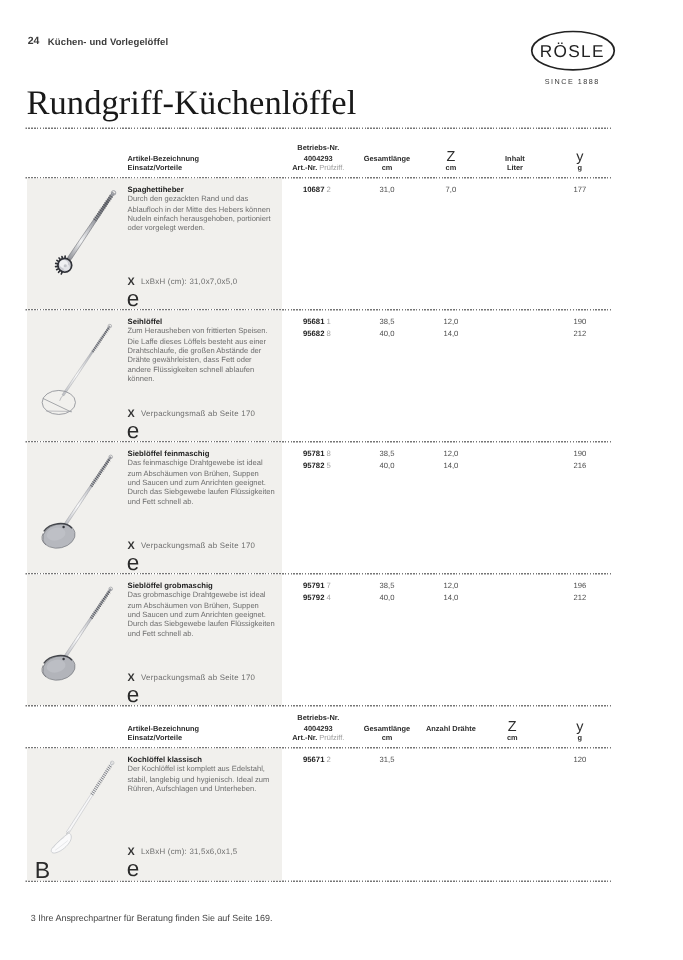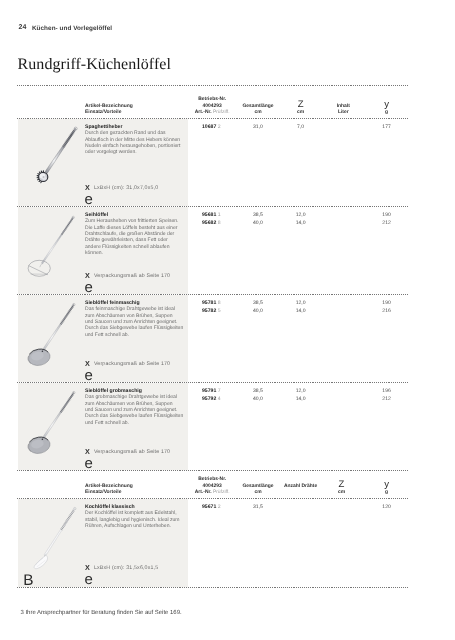--- a/index.html
+++ b/index.html
@@ -3,21 +3,21 @@
 <meta charset="utf-8">
 <title>Catalog page</title>
 <style>
 html,body{margin:0;padding:0;background:#fff;}
 body{width:455px;height:640px;font-family:"Liberation Sans",sans-serif;-webkit-font-smoothing:antialiased;text-rendering:geometricPrecision;}
 .page{position:relative;width:455px;height:640px;overflow:hidden;background:#fff;}
 *{-webkit-font-smoothing:antialiased;-moz-osx-font-smoothing:grayscale;}
 .abs{position:absolute;}
 .pagenum{left:18.5px;top:24.1px;font-size:7.0px;font-weight:bold;color:#3b3b3b;}
 .headcat{left:31.9px;top:24.6px;font-size:6.35px;font-weight:bold;color:#3b3b3b;letter-spacing:.07px;}
-.title{left:17.6px;top:55.8px;font-family:"Liberation Serif",serif;font-size:16px;color:#191919;letter-spacing:.05px;}
+.title{left:17.6px;top:55.8px;font-family:"Liberation Serif",serif;font-size:23px;color:#191919;letter-spacing:.05px;}
 .logo{left:351.5px;top:14.8px;width:84px;height:46px;}
 .rule{position:absolute;left:17px;width:391px;height:1px;
   background-image:repeating-linear-gradient(to right,#767676 0 1px,rgba(0,0,0,0) 1px 1.9px);}
 .greyblk{position:absolute;left:17.8px;width:170.4px;background:#f1f0ed;}
 .colhdr{position:absolute;font-size:4.95px;font-weight:bold;color:#2e2e2e;line-height:6.2px;white-space:nowrap;}
 .lt{font-weight:normal;color:#9b9b9b;}
 .ptitle{position:absolute;font-size:5.15px;font-weight:bold;color:#242424;white-space:nowrap;}
 .pdesc{position:absolute;font-size:5.05px;color:#6d6d6d;line-height:6.4px;width:100px;}
 .pkg{position:absolute;font-size:5.25px;color:#6d6d6d;white-space:nowrap;letter-spacing:.16px;}
 .xmark{position:absolute;font-size:7.2px;font-weight:bold;color:#333;line-height:1;}
@@ -35,20 +35,27 @@
 .colhdr.sym{line-height:6.6px;}
 .pdesc .dl{display:block;white-space:nowrap;}
 </style>
 </head>
 <body>
 
 <div class="page">
   <div class="abs pagenum">24</div>
   <div class="abs headcat">Küchen- und Vorlegelöffel</div>
   <div class="abs title">Rundgriff-Küchenlöffel</div>
+  <div class="abs logo">
+    <svg width="84" height="46" viewBox="0 0 84 46" aria-hidden="true">
+      <ellipse cx="30" cy="18.8" rx="27.5" ry="12.8" fill="none" stroke="#222" stroke-width="1.15"></ellipse>
+      <text x="29.5" y="23.3" text-anchor="middle" font-family="Liberation Sans, sans-serif" font-size="11.5" letter-spacing="0.85" fill="#222">RÖSLE</text>
+      <text x="29.5" y="41" text-anchor="middle" font-family="Liberation Sans, sans-serif" font-size="4.8" letter-spacing="1.0" fill="#3a3a3a">SINCE 1888</text>
+    </svg>
+  </div>
   <div class="rule" style="top:85px"></div>
   <div class="rule" style="top:118px"></div>
   <div class="rule" style="top:206px"></div>
   <div class="rule" style="top:294px"></div>
   <div class="rule" style="top:382px"></div>
   <div class="rule" style="top:470px"></div>
   <div class="rule" style="top:498px"></div>
   <div class="rule" style="top:587px"></div>
   <div class="greyblk" style="top:119px;height:87px"></div>
   <div class="greyblk" style="top:207px;height:87px"></div>

